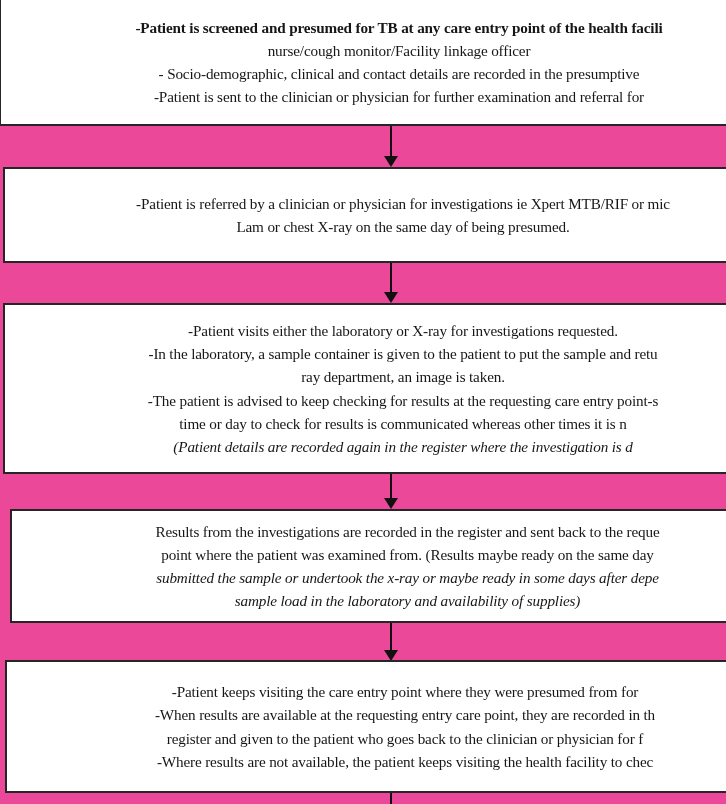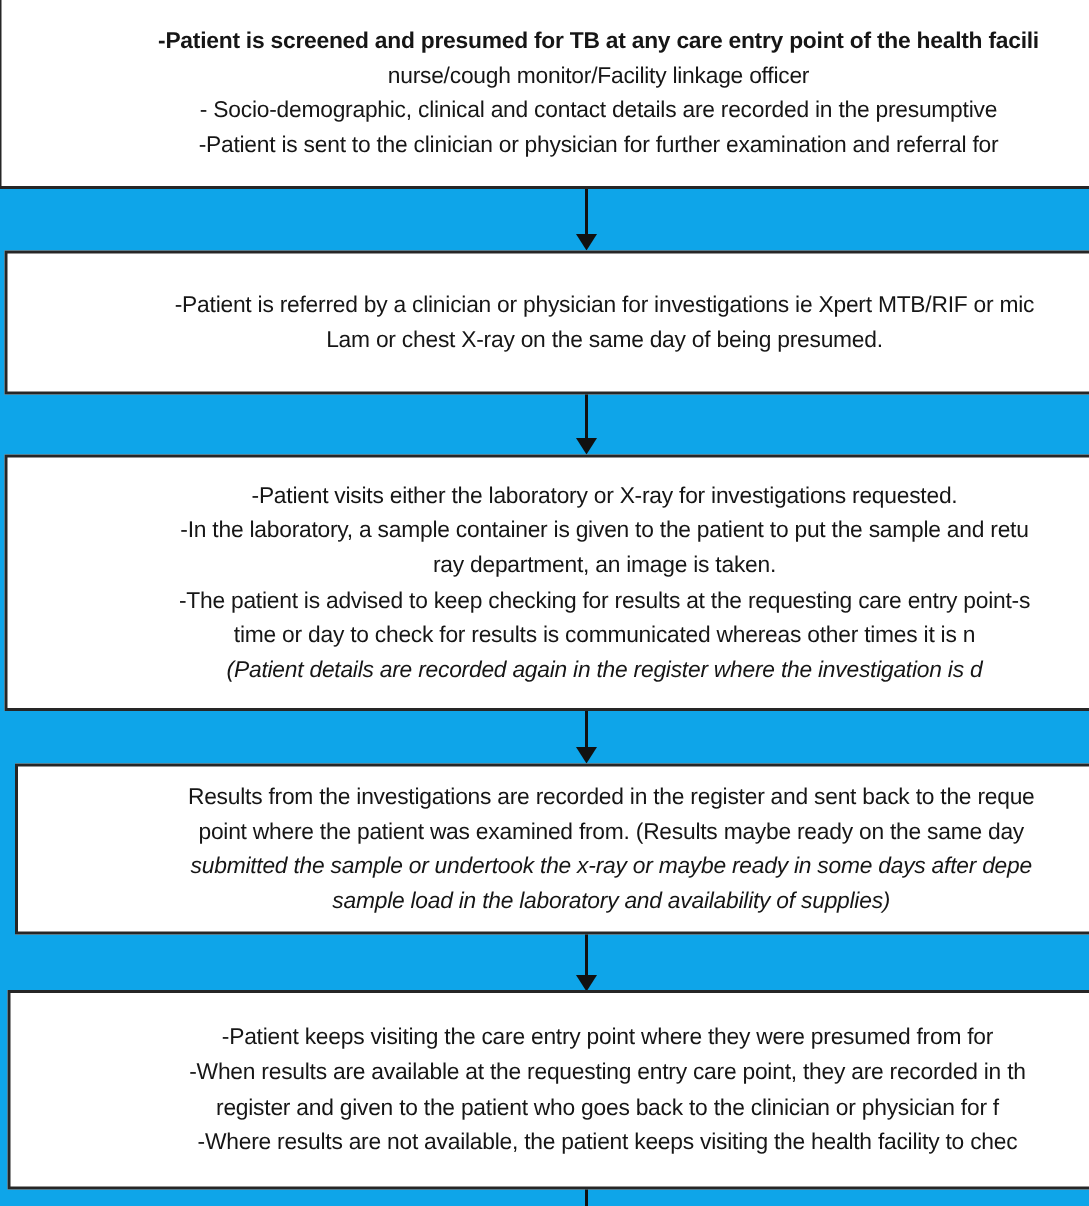--- a/index.html
+++ b/index.html
@@ -14,21 +14,22 @@
     overflow: hidden;
     font-family: "Liberation Sans", sans-serif;
     color: #1a1a1a;
   }
 
   #flow-canvas {
     position: relative;
     width: 726px;
     height: 804px;
     overflow: hidden;
-    background: #0ea5e9;
+    background: #ec4899;
+    font-family: Liberation Serif, serif;
   }
 
   
   .flow-box {
     position: absolute;
     box-sizing: border-box;
     border: 2.5px solid #262626;
     background: #ffffff;
     display: flex;
     flex-direction: column;

